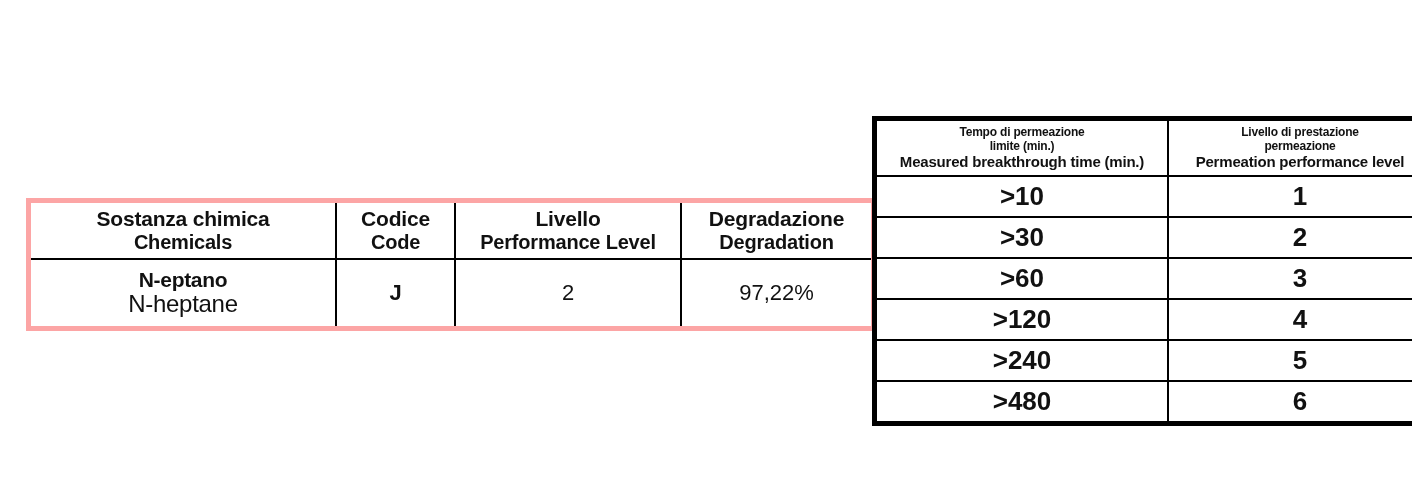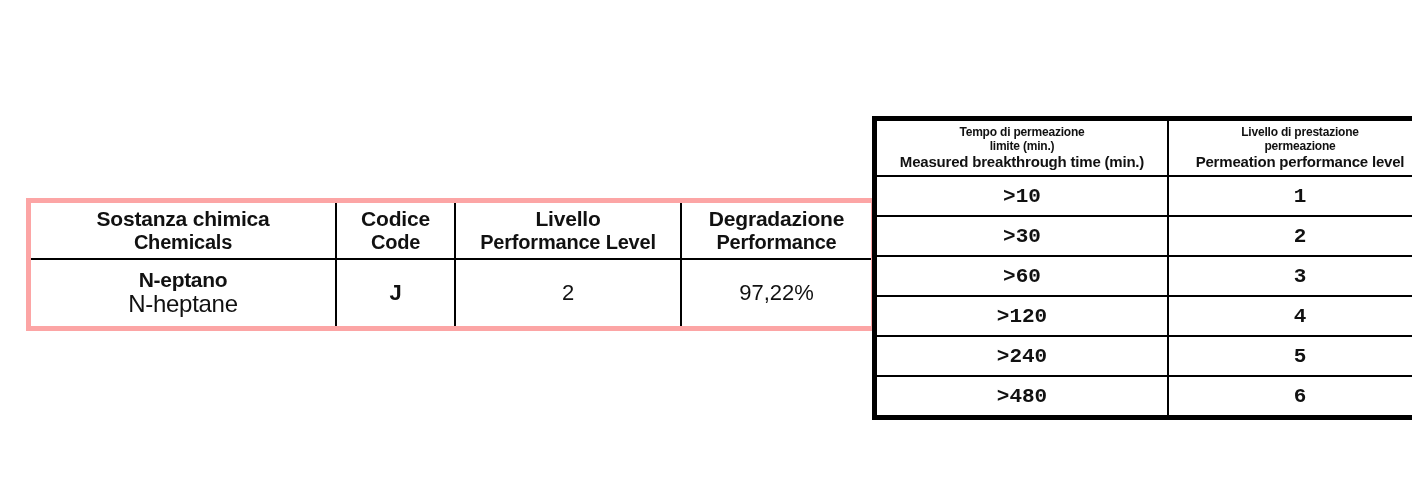--- a/index.html
+++ b/index.html
@@ -106,23 +106,22 @@
   .perm-head .it {
     font-size: 12px;
     line-height: 1.18;
   }
   .perm-head .en {
     font-size: 15px;
     line-height: 1.2;
   }
   .perm-row td {
     height: 30px;
-    font-size: 21px;
-    font-weight: bold;
-    font-family: Liberation Mono, monospace;
+    font-size: 26px;
+    font-weight: bold;
   }
   .perm-row .val {
     font-weight: bold;
   }
 </style>
 </head>
 <body>
 
 <div class="chem-table-wrap">
   <table class="doc-table">
@@ -135,21 +134,21 @@
       <td class="col-code">
         <span class="it">Codice</span>
         <span class="en">Code</span>
       </td>
       <td class="col-level">
         <span class="it">Livello</span>
         <span class="en">Performance Level</span>
       </td>
       <td class="col-deg">
         <span class="it">Degradazione</span>
-        <span class="en">Performance</span>
+        <span class="en">Degradation</span>
       </td>
     </tr>
 
     <tr class="chem-row">
       <td>
         <span class="sub-it">N-eptano</span>
         <span class="sub-en">N-heptane</span>
       </td>
       <td class="cell-bold">J</td>
       <td class="cell-plain">2</td>

